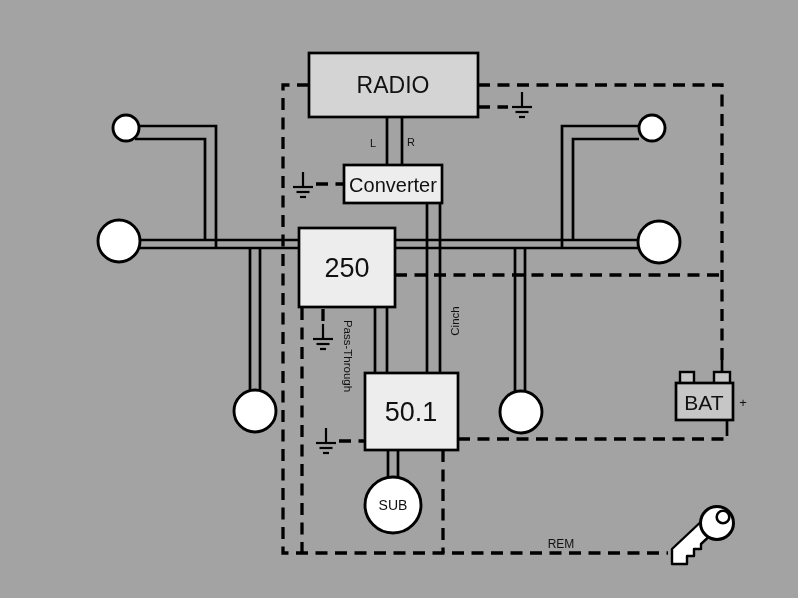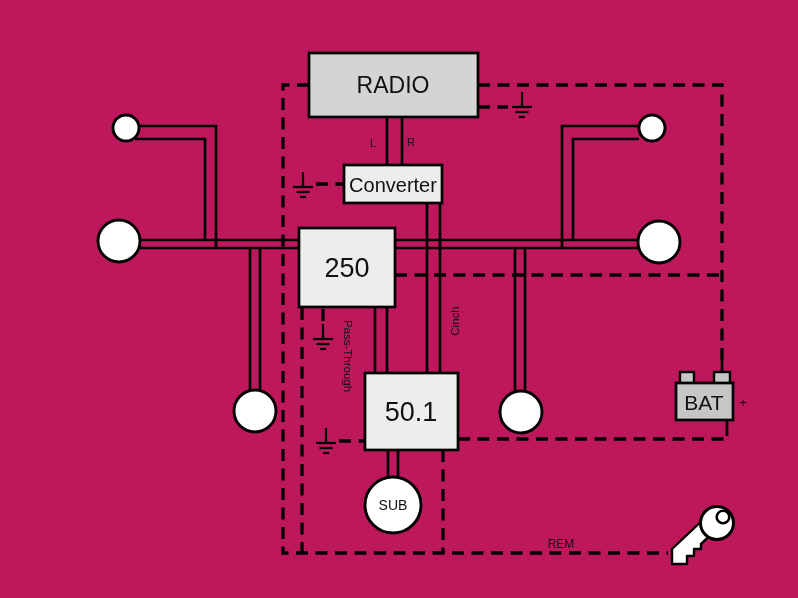--- a/index.html
+++ b/index.html
@@ -1,19 +1,19 @@
 <!DOCTYPE html>
 <html><head>
 <meta charset="utf-8">
 <style>
   html,body{margin:0;padding:0;background:#ffffff;}
   #canvas{
     position:relative;
     width:798px;height:598px;
-    background:#be185d;
+    background:#a3a3a3;
     overflow:hidden;
     font-family:"Liberation Sans", sans-serif;
   }
   svg text{
     font-family:"Liberation Sans", sans-serif;
     fill:#111111;
   }
   .dashed{stroke:#000;stroke-width:3.3;stroke-dasharray:12 7.5;fill:none;stroke-linecap:butt;}
   .wire{stroke:#000;stroke-width:2.7;fill:none;}
   .box{stroke:#000;stroke-width:2.7;}

